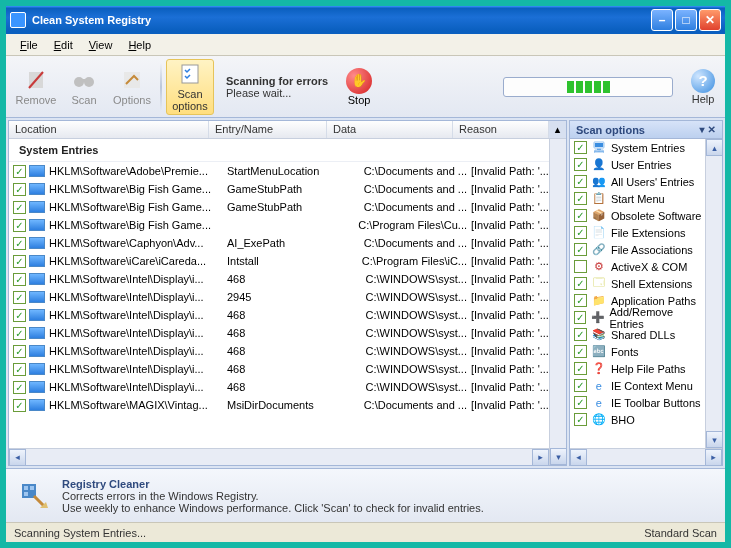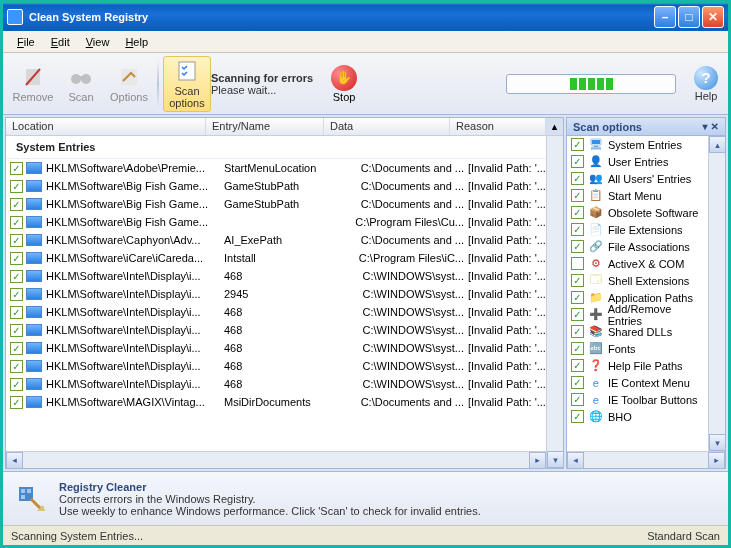--- a/index.html
+++ b/index.html
@@ -1,32 +1,32 @@
 <!DOCTYPE html>
 <html><head>
 <meta charset="utf-8">
 <style>
 * { margin:0; padding:0; box-sizing:border-box; }
 body { font-family:"Tahoma",sans-serif; font-size:11px; background:#ece9d8; width:731px; height:548px; overflow:hidden; }
-.window { width:731px; height:548px; display:flex; flex-direction:column; border:3px solid #14b8a6; }
+.window { width:731px; height:548px; display:flex; flex-direction:column; border:6px solid #14b8a6; }
 .titlebar { height:28px; background:linear-gradient(to bottom,#3a95ff 0%,#0a5fbf 8%,#1b6fd6 40%,#0a5fbf 88%,#0a5fbf 100%); display:flex; align-items:center; padding:0 4px; color:#fff; font-weight:bold; }
 .titlebar .app-icon { width:16px; height:16px; background:#3a95ff; border:1px solid #fff; margin-right:6px; border-radius:2px; }
 .titlebar .spacer { flex:1; }
 .titlebar .tbtn { width:22px; height:22px; margin-left:2px; border:1px solid #fff; border-radius:3px; display:flex; align-items:center; justify-content:center; font-weight:bold; font-size:12px; color:#fff; }
 .tbtn.min,.tbtn.max { background:linear-gradient(to bottom,#7bb3ff,#2e7fe0); }
 .tbtn.close { background:linear-gradient(to bottom,#ff9a6a,#e0422e); }
 .menubar { height:22px; background:#f3f1e8; border-bottom:1px solid #c9c6b8; display:flex; align-items:center; padding:1px 6px; }
 .menubar .mitem { padding:2px 8px; cursor:default; }
 .menubar .mitem u { text-decoration:underline; }
 .toolbar { height:62px; background:linear-gradient(to bottom,#f4f5f8,#e3e8f2); border-bottom:1px solid #a4b7d8; display:flex; align-items:center; padding:2px 6px; }
 .tool { width:48px; height:56px; display:flex; flex-direction:column; align-items:center; justify-content:center; color:#8a8a8a; border:1px solid transparent; border-radius:3px; text-align:center; }
 .tool .ti { width:24px; height:24px; margin-bottom:2px; }
 .tool.active { background:linear-gradient(to bottom,#fff3c4,#ffde7e); border:1px solid #e6c45a; color:#333; }
 .sep { width:2px; height:48px; background:linear-gradient(to bottom,transparent,#bcc7da,transparent); margin:0 4px; }
-.scan-status { margin-left:0; color:#333; font-weight:bold; }
+.scan-status { margin-left:12px; color:#333; font-weight:bold; }
 .scan-status .sub { font-weight:normal; }
 .stop-wrap { display:flex; flex-direction:column; align-items:center; margin-left:18px; }
 .stop-wrap .circle { width:26px; height:26px; border-radius:50%; background:radial-gradient(circle at 30% 30%,#ff8a8a,#d42020); display:flex; align-items:center; justify-content:center; color:#fff; font-size:13px; }
 .progress { margin-left:auto; width:170px; height:20px; background:#fdfdfd; border:1px solid #9aaccd; border-radius:3px; display:flex; align-items:center; justify-content:center; gap:2px; }
 .progress .seg { width:7px; height:12px; background:#2ec22e; }
 .help-btn { width:32px; height:48px; display:flex; flex-direction:column; align-items:center; justify-content:center; margin-left:14px; color:#333; }
 .help-btn .hq { width:24px; height:24px; border-radius:50%; background:radial-gradient(circle at 30% 30%,#cfe6ff,#3a8de0); color:#fff; font-weight:bold; font-size:15px; display:flex; align-items:center; justify-content:center; }
 .content { flex:1; display:flex; background:#dbe4f3; overflow:hidden; }
 .left { flex:1; display:flex; flex-direction:column; border:1px solid #a4b7d8; background:#fff; margin:2px; }
 .colhdr { height:18px; background:linear-gradient(to bottom,#fefefe,#e6e9f0); border-bottom:1px solid #c7cfde; display:flex; }

